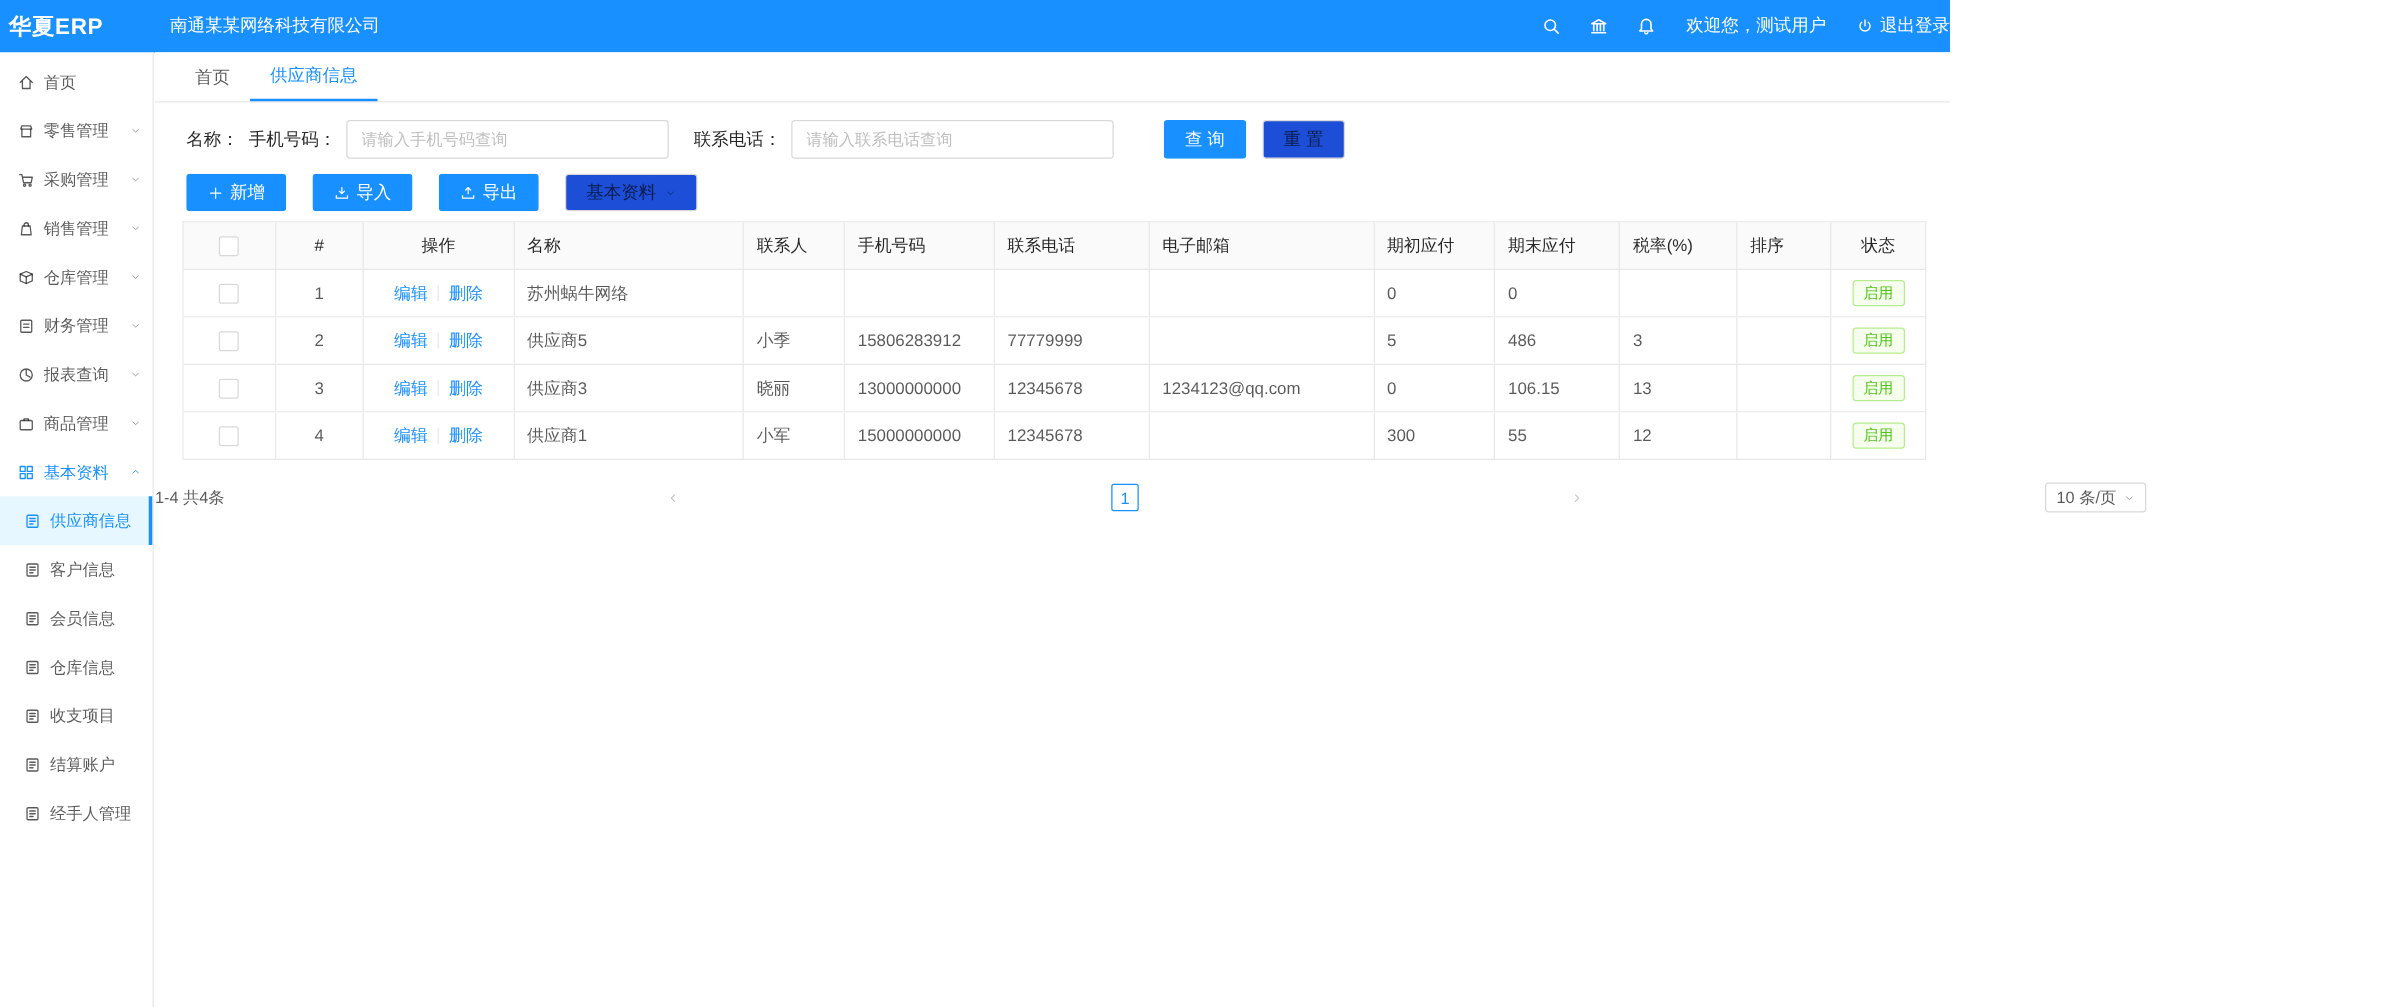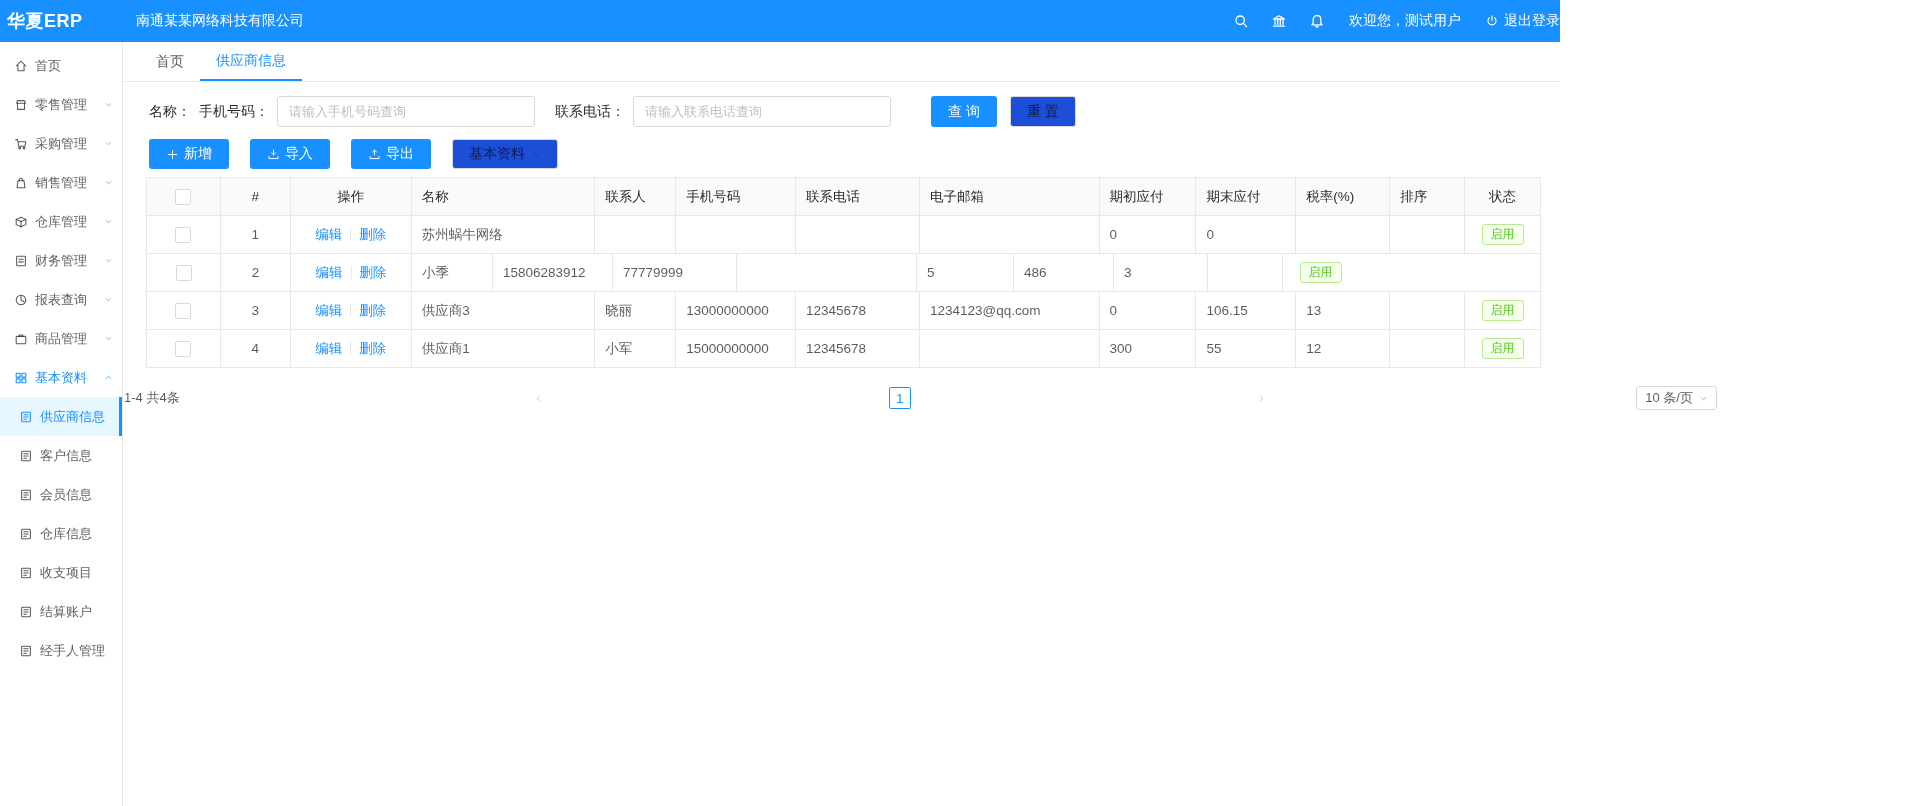--- a/index.html
+++ b/index.html
@@ -411,20 +411,21 @@
       <div class="tr">
         <div class="td col-check">
             <span class="checkbox"></span>
           </div>
         <div class="td col-idx">2</div>
         <div class="td col-op">
           <a class="link">编辑</a>
           <span class="vdiv"></span>
           <a class="link">删除</a>
         </div>
+        <div class="td col-name">供应商5</div>
         <div class="td col-contact">小季</div>
         <div class="td col-phone">15806283912</div>
         <div class="td col-tel">77779999</div>
         <div class="td col-email"></div>
         <div class="td col-begin">5</div>
         <div class="td col-end">486</div>
         <div class="td col-tax">3</div>
         <div class="td col-sort"></div>
         <div class="td col-status">
             <span class="badge-enabled">启用</span>

